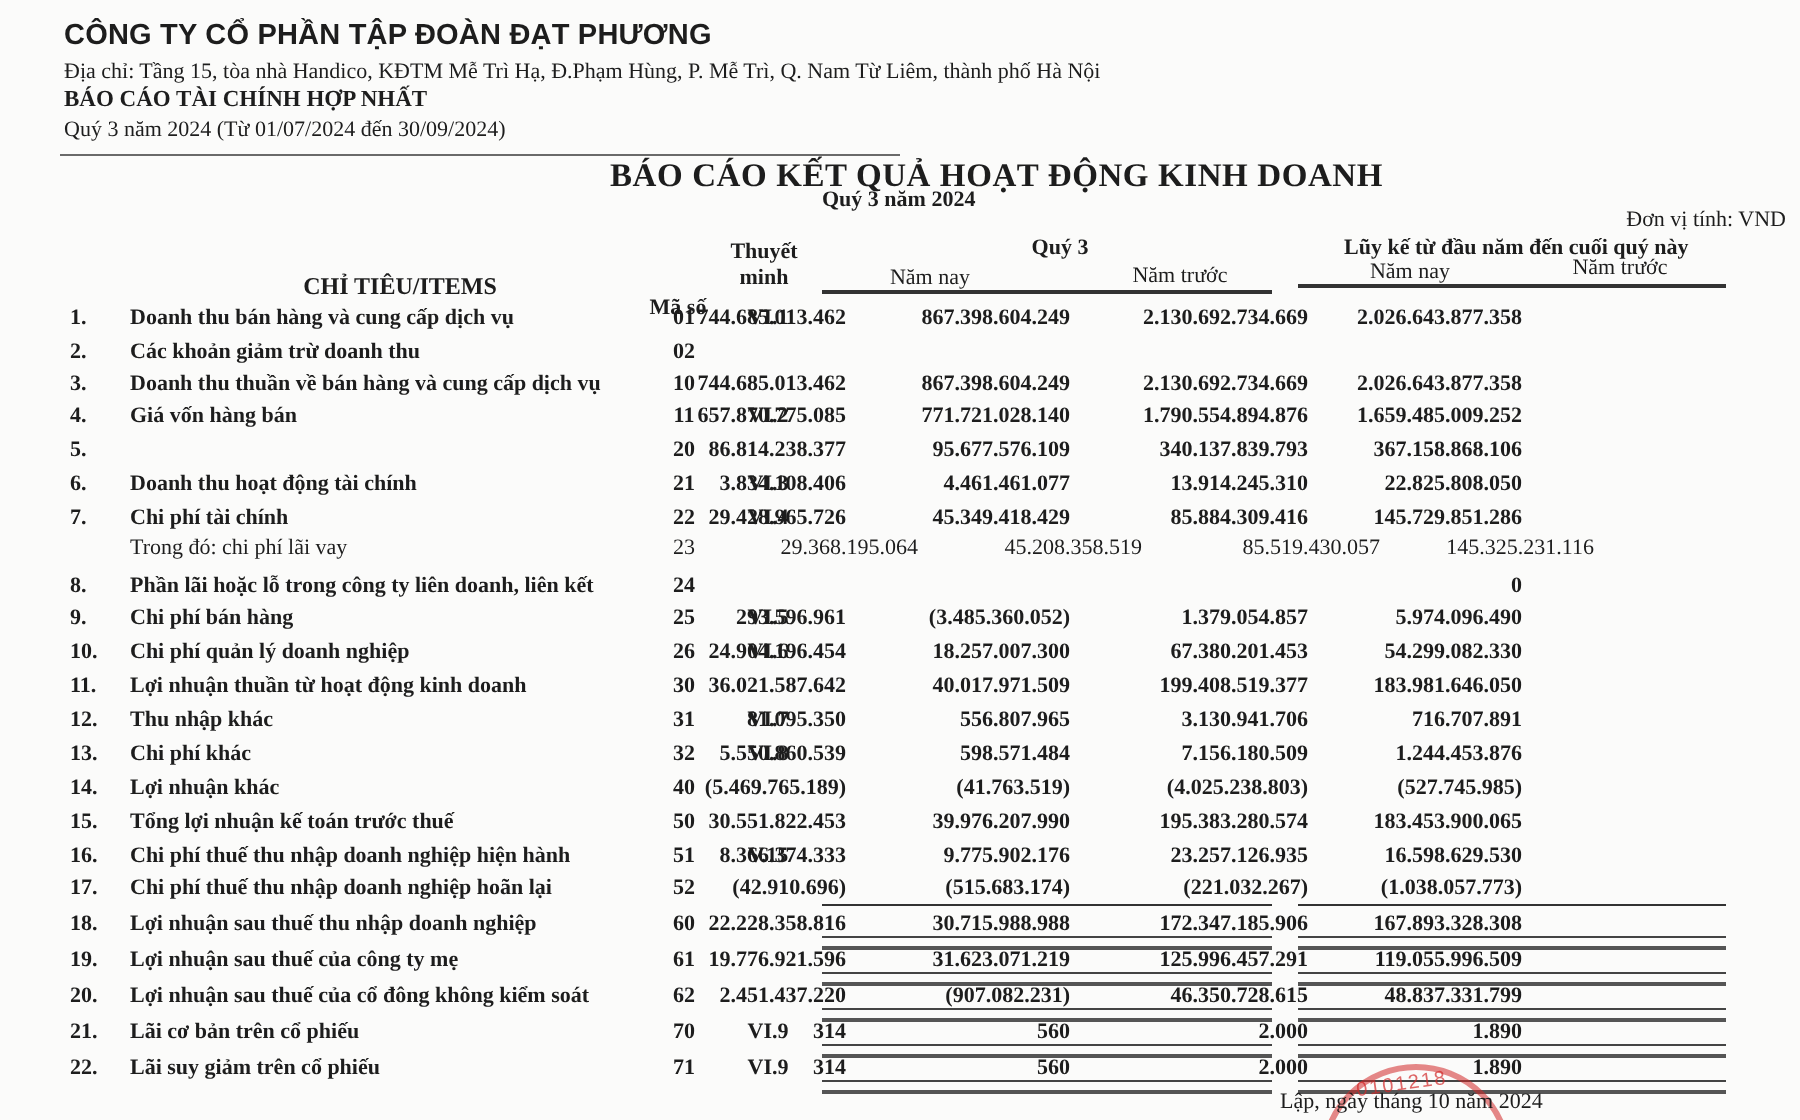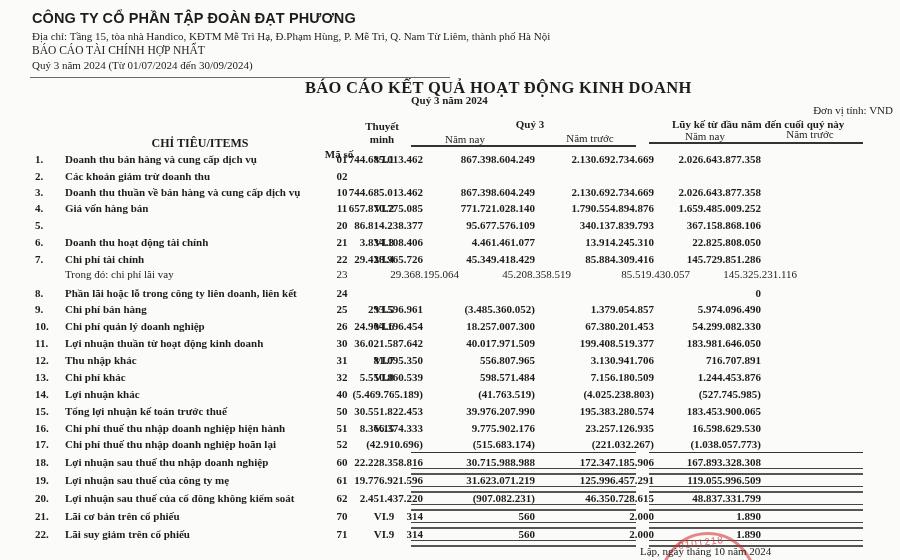--- a/index.html
+++ b/index.html
@@ -4,21 +4,21 @@
 <style>
   html, body { margin: 0; padding: 0; }
   body {
     width: 900px; height: 560px; overflow: hidden;
     background: #fbfbfa; color: #1d1d1d;
     font-family: "Liberation Serif", "DejaVu Serif", serif;
     position: relative;
   }
   .company { position: absolute; left: 32px; top: 10px; font-family: "Liberation Sans", "DejaVu Sans", sans-serif; font-weight: bold; font-size: 14.5px; letter-spacing: 0.1px; }
   .address { position: absolute; left: 32px; top: 30px; font-size: 11px; }
-  .report-type { position: absolute; left: 32px; top: 44px; font-size: 11.5px; font-weight: normal; }
+  .report-type { position: absolute; left: 32px; top: 44px; font-size: 11.5px; font-weight: bold; }
   .period { position: absolute; left: 32px; top: 59px; font-size: 11px; }
   .header-rule { position: absolute; left: 30px; top: 77px; width: 420px; height: 1px; background: #6a6a6a; }
   .title { position: absolute; left: 290px; top: 78px; font-size: 16.5px; font-weight: bold; letter-spacing: 0.3px; margin-left: 15px; }
   .subtitle { position: absolute; left: 411px; top: 94px; font-size: 11px; font-weight: bold; }
   .unit { position: absolute; right: 7px; top: 104px; font-size: 11px; }
 
   .hdr { position: absolute; font-size: 11px; font-weight: bold; text-align: center; }
   .hdr-items { left: 100px; width: 200px; top: 136px; font-size: 12px; }
   .hdr-maso { left: 319px; width: 40px; top: 148px; }
   .hdr-tm { left: 362px; width: 40px; top: 120px; line-height: 13px; }

